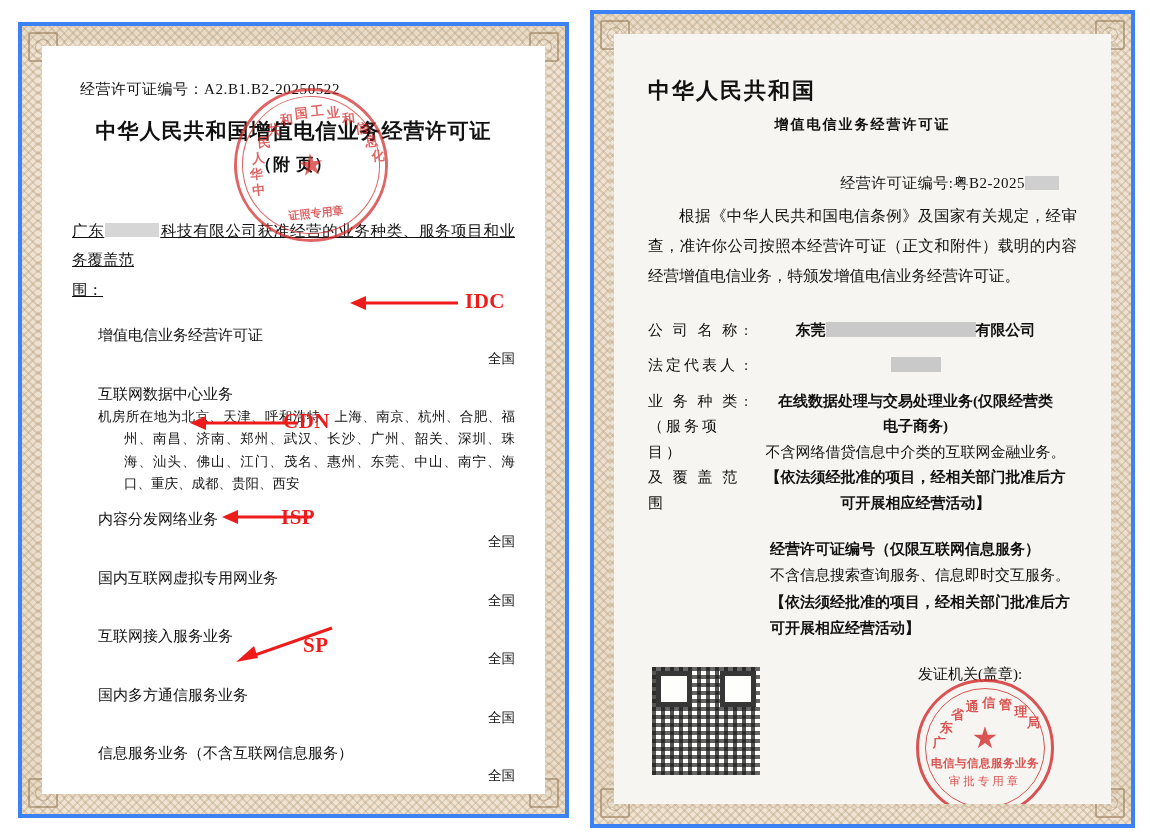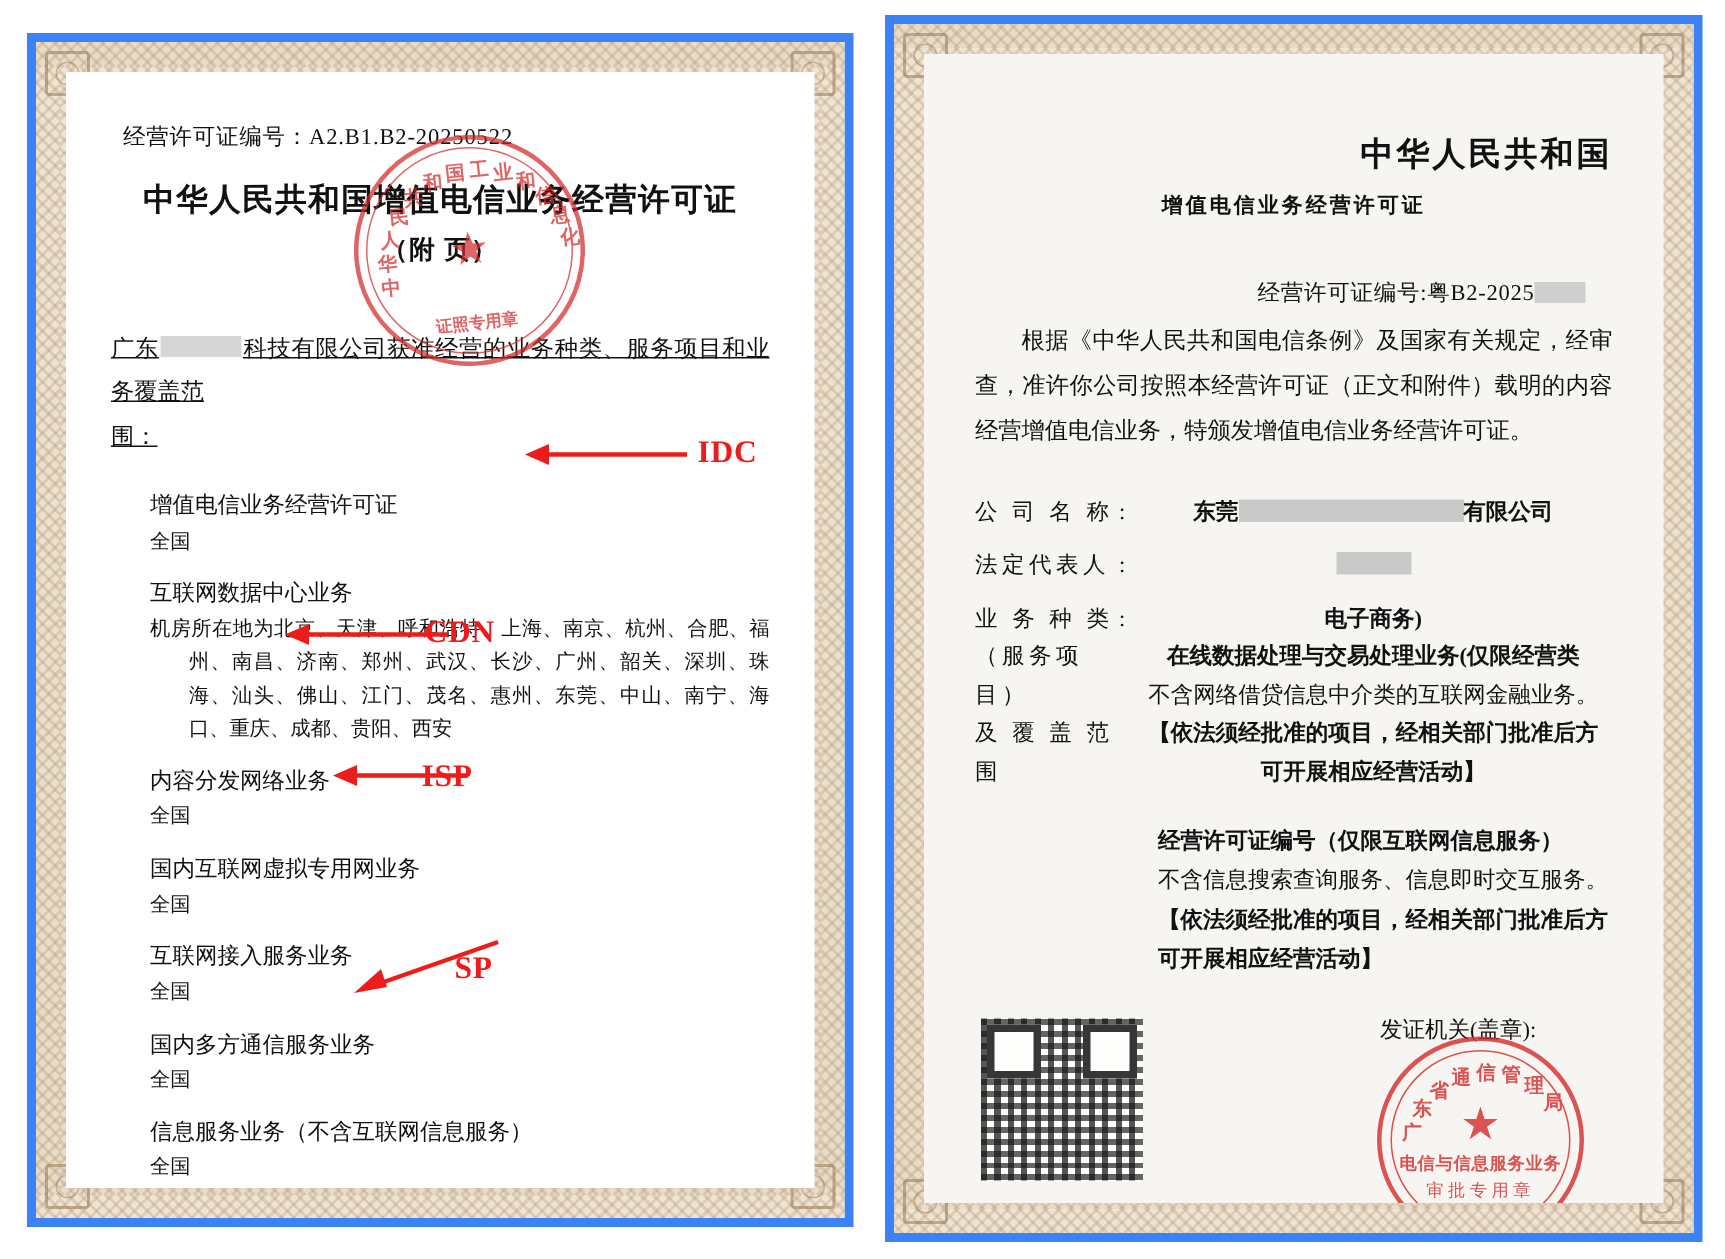--- a/index.html
+++ b/index.html
@@ -17,21 +17,21 @@
   .page {
     position: absolute;
     inset: 0;
   }
 
   
   .cert {
     position: absolute;
     box-sizing: border-box;
     background: #fbf8f3;
-    border: 6px solid #3b82f6;
+    border: 4px solid #3b82f6;
   }
   .cert .ornament {
     position: absolute;
     inset: 0;
     box-sizing: border-box;
     border: 16px solid transparent;
     background:
       repeating-linear-gradient(45deg, rgba(176,146,110,0.30) 0 2px, rgba(255,255,255,0) 2px 6px),
       repeating-linear-gradient(-45deg, rgba(176,146,110,0.28) 0 2px, rgba(255,255,255,0) 2px 6px),
       linear-gradient(#efe4d4, #e8dcc8);
@@ -121,20 +121,21 @@
     font-size: 15px;
     color: #111;
     padding-left: 26px;
     line-height: 1.55;
   }
   .svc .svc-scope {
     font-size: 13.5px;
     color: #111;
     padding-left: 26px;
     line-height: 1.65;
+    text-align: right;
   }
   .svc .svc-scope.wide {
     padding-left: 26px;
     text-align: justify;
     text-justify: inter-ideograph;
   }
   .svc .svc-scope.wide.hang { padding-left: 26px; text-indent: -26px; margin-left: 26px; }
 
   
   .stamp-round {
@@ -202,26 +203,26 @@
   .anno-arrow {
     position: absolute;
     pointer-events: none;
   }
 
   
   #cert-right { left: 590px; top: 10px; width: 545px; height: 818px; }
   #cert-right .inner { padding: 30px 34px; overflow: hidden; background: #f7f5f1; }
 
   .r-title {
-    text-align: right;
+    text-align: left;
     font-size: 22px;
     font-weight: 700;
     color: #111;
     letter-spacing: 2px;
-    margin-top: 22px;
+    margin-top: 12px;
   }
   .r-title2 {
     text-align: center;
     font-size: 14px;
     font-weight: 700;
     color: #111;
     letter-spacing: 2px;
     margin-top: 10px;
   }
   .r-permit {
@@ -512,22 +513,22 @@
         </div>
 
         <div class="field-row">
           <div class="field-label">
             <div>业 务 种 类</div>
             <div class="tight">（服务项目）</div>
             <div>及 覆 盖 范 围</div>
           </div>
           <div class="field-colon">:</div>
           <div class="field-value">
+            <div>在线数据处理与交易处理业务(仅限经营类</div>
             <div>电子商务)</div>
-            <div>在线数据处理与交易处理业务(仅限经营类</div>
             <div style="font-weight:400;">不含网络借贷信息中介类的互联网金融业务。</div>
             <div>【依法须经批准的项目，经相关部门批准后方</div>
             <div>可开展相应经营活动】</div>
           </div>
         </div>
 
         <div style="height:10px;"></div>
 
         <div class="block-para bold indent1">经营许可证编号（仅限互联网信息服务）</div>
         <div class="block-para" style="margin-left:122px;">不含信息搜索查询服务、信息即时交互服务。</div>

